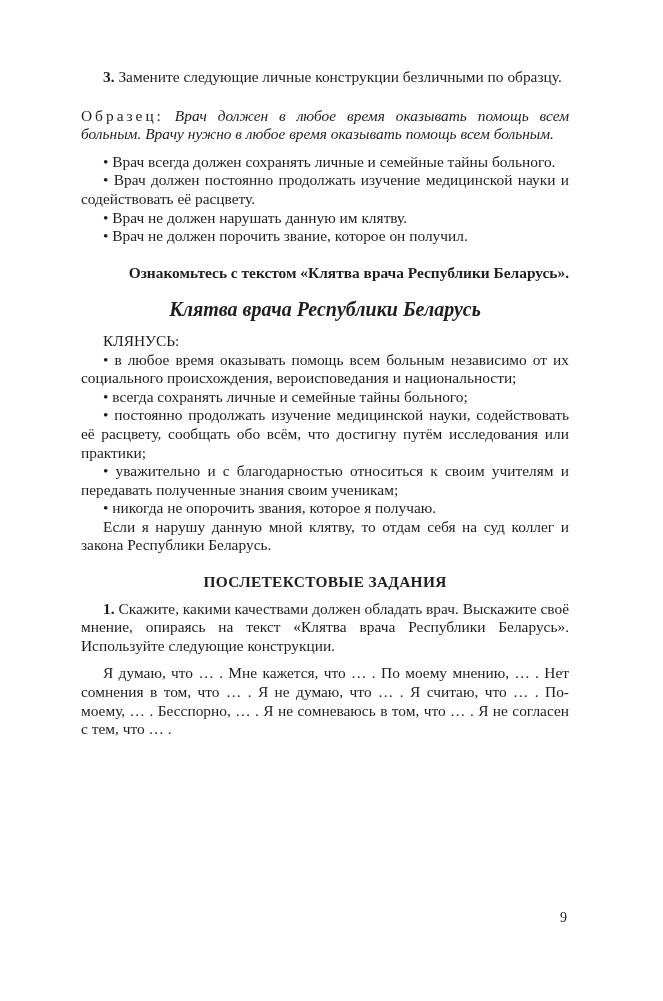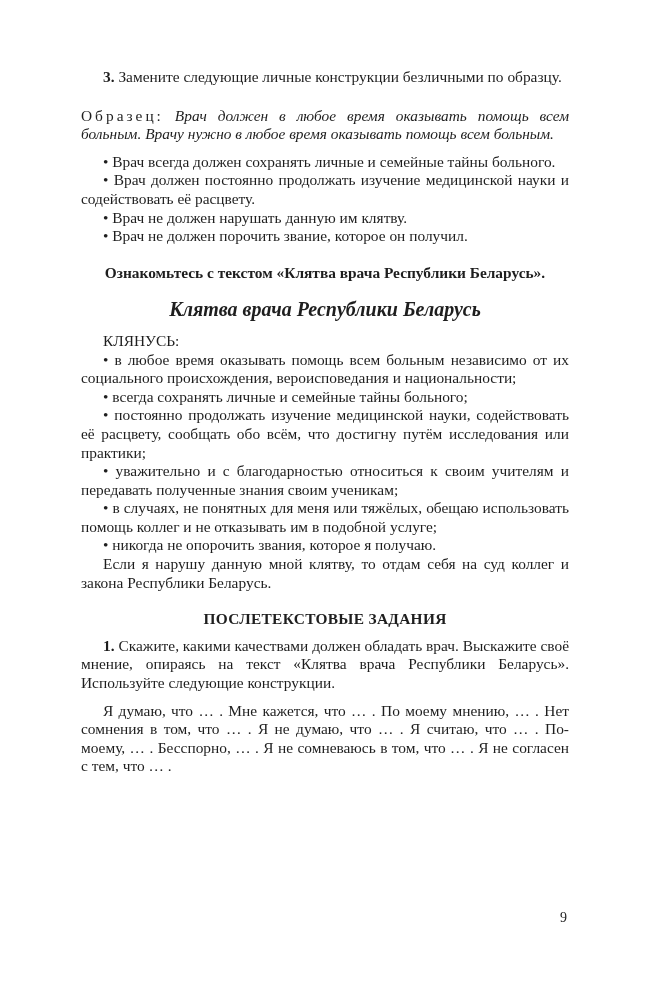--- a/index.html
+++ b/index.html
@@ -33,21 +33,21 @@
     .sample-label {
       letter-spacing: 3px;
     }
     .sample-text {
       font-style: italic;
     }
     .gap-sm { margin-top: 20px; }
     .gap-md { margin-top: 9px; }
     .section-instruction {
       font-weight: bold;
-      text-align: center;
+      text-align: right;
       margin-top: 18px;
     }
     .oath-title {
       font-weight: bold;
       font-style: italic;
       text-align: center;
       margin-top: 18px;
       margin-bottom: 13px;
       font-size: 20px;
     }
@@ -85,21 +85,20 @@
 
   <p class="section-instruction">Ознакомьтесь с текстом «Клятва врача Республики Беларусь».</p>
 
   <p class="oath-title">Клятва врача Республики Беларусь</p>
 
   <p class="first-line" style="text-align:left;">КЛЯНУСЬ:</p>
   <p class="first-line">• в любое время оказывать помощь всем больным независимо от их социального происхождения, вероисповедания и национальности;</p>
   <p class="first-line">• всегда сохранять личные и семейные тайны больного;</p>
   <p class="first-line">• постоянно продолжать изучение медицинской науки, содействовать её расцвету, сообщать обо всём, что достигну путём исследования или практики;</p>
   <p class="first-line">• уважительно и с благодарностью относиться к своим учителям и передавать полученные знания своим ученикам;</p>
-  <p class="first-line">• в случаях, не понятных для меня или тяжёлых, обещаю использовать помощь коллег и не отказывать им в подобной услуге;</p>
   <p class="first-line">• никогда не опорочить звания, которое я получаю.</p>
   <p class="first-line">Если я нарушу данную мной клятву, то отдам себя на суд коллег и закона Республики Беларусь.</p>
 
   <p class="post-title">ПОСЛЕТЕКСТОВЫЕ ЗАДАНИЯ</p>
 
   <p class="first-line"><span class="task-number">1.</span><span> Скажите, какими качествами должен обладать врач. Выскажите своё мнение, опираясь на текст «Клятва врача Республики Беларусь». Используйте следующие конструкции.</span></p>
 
   <p class="gap-md first-line">Я думаю, что … . Мне кажется, что … . По моему мнению, … . Нет сомнения в том, что … . Я не думаю, что … . Я считаю, что … . По-моему, … . Бесспорно, … . Я не сомневаюсь в том, что … . Я не согласен с тем, что … .</p>
 
 </div>

